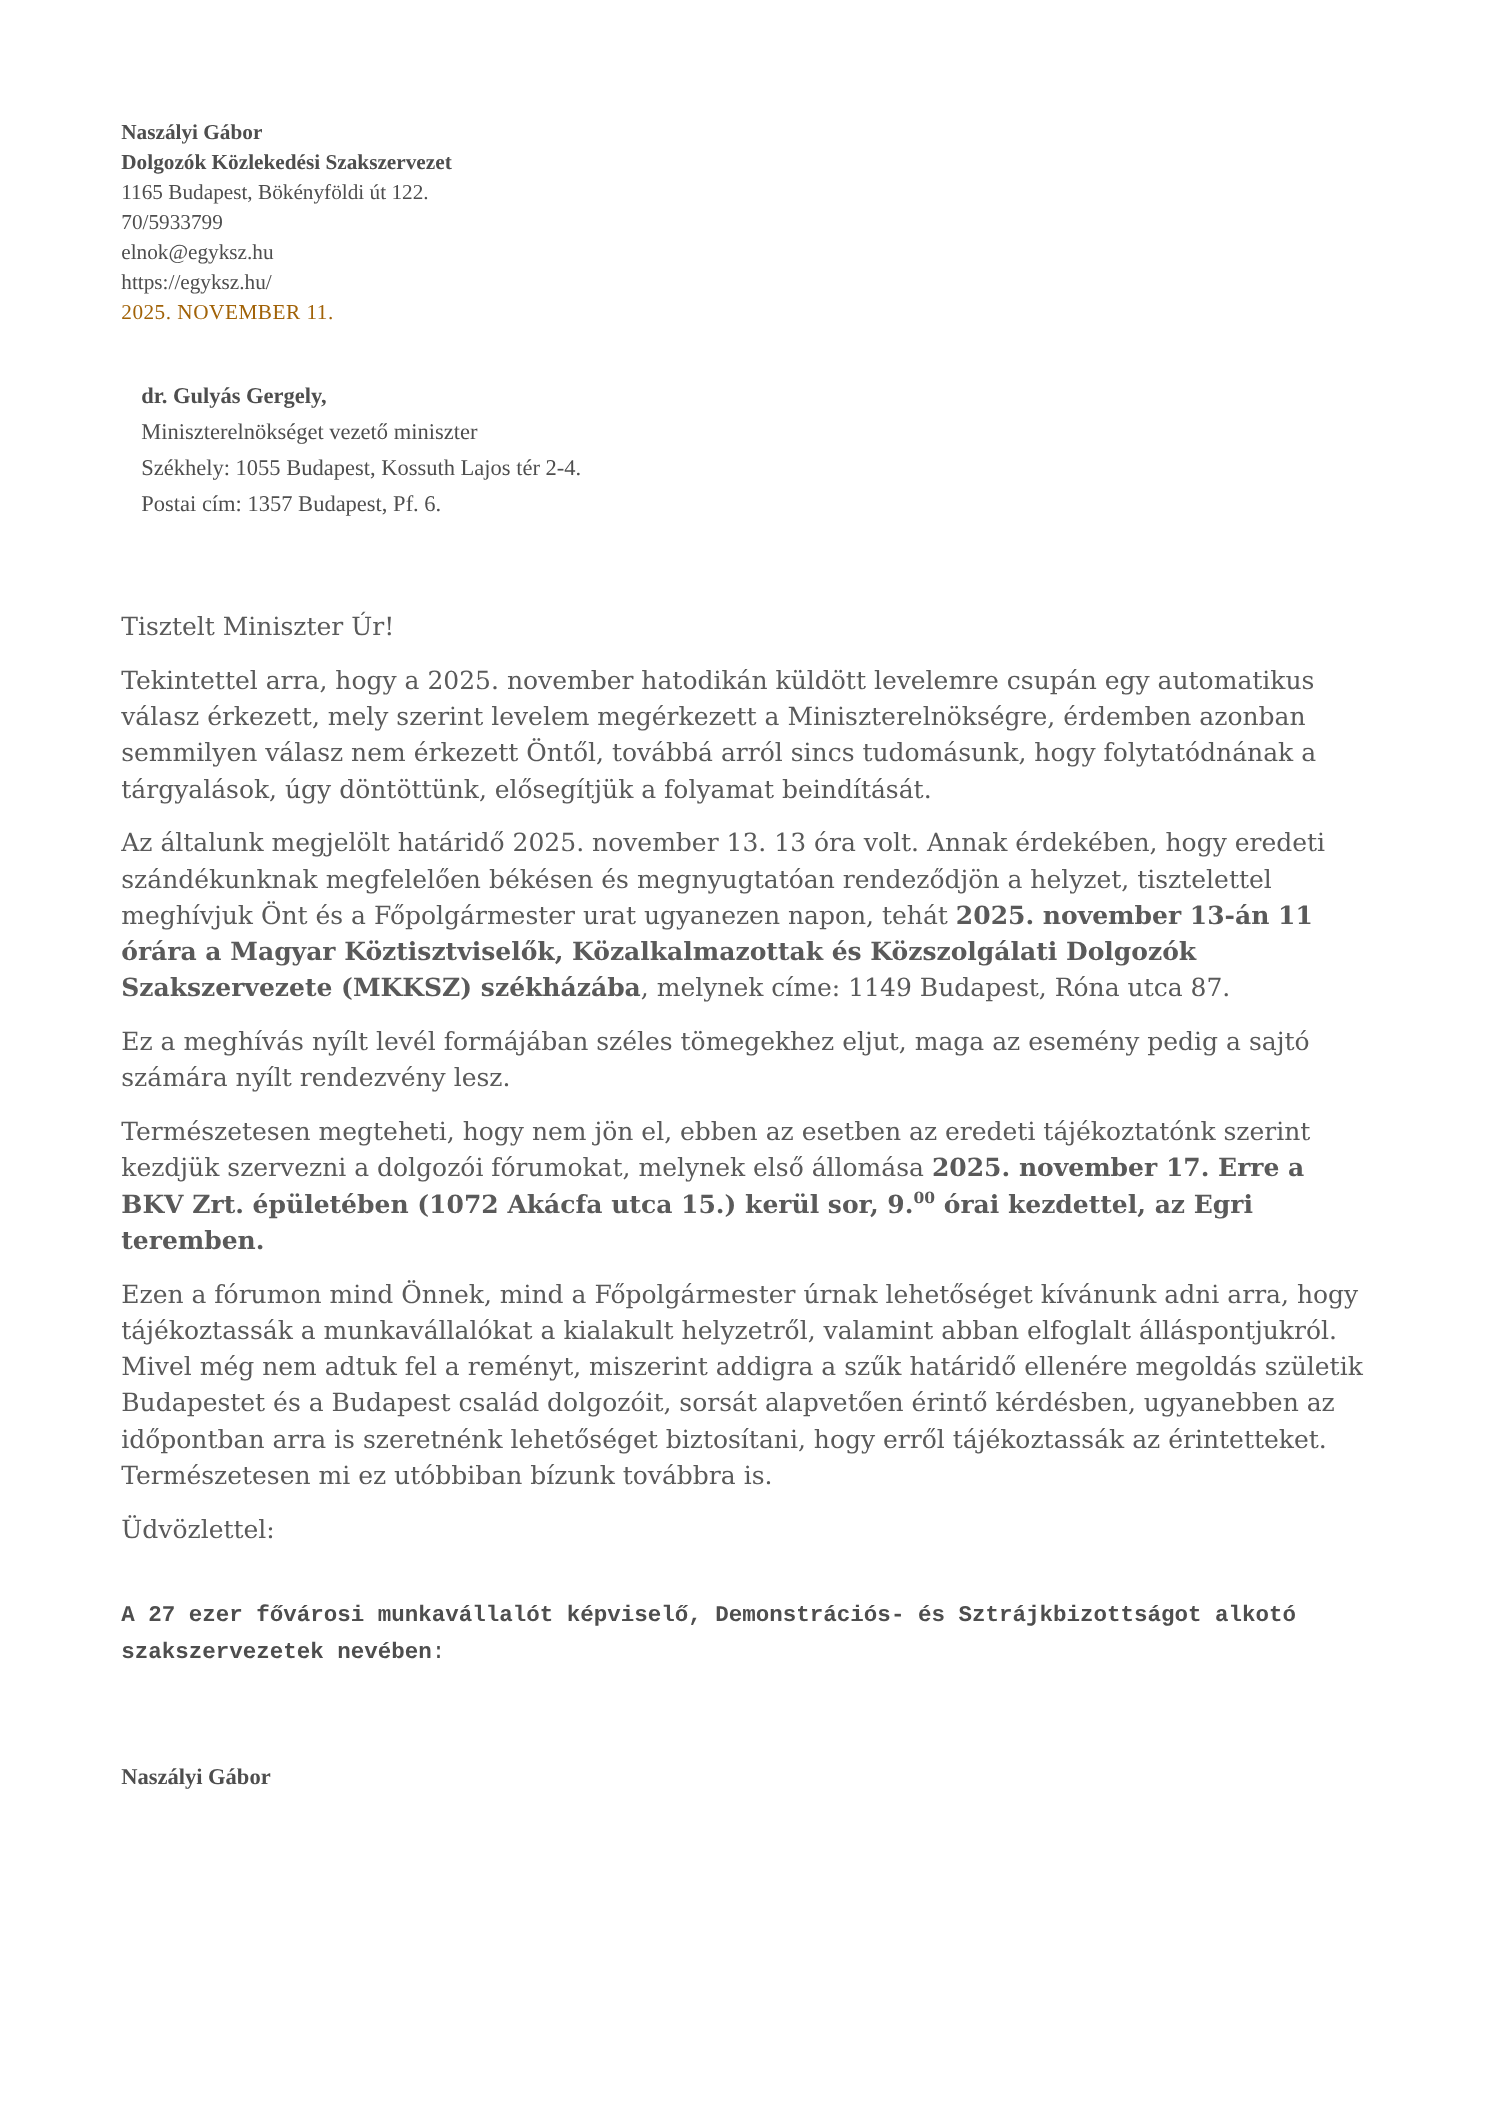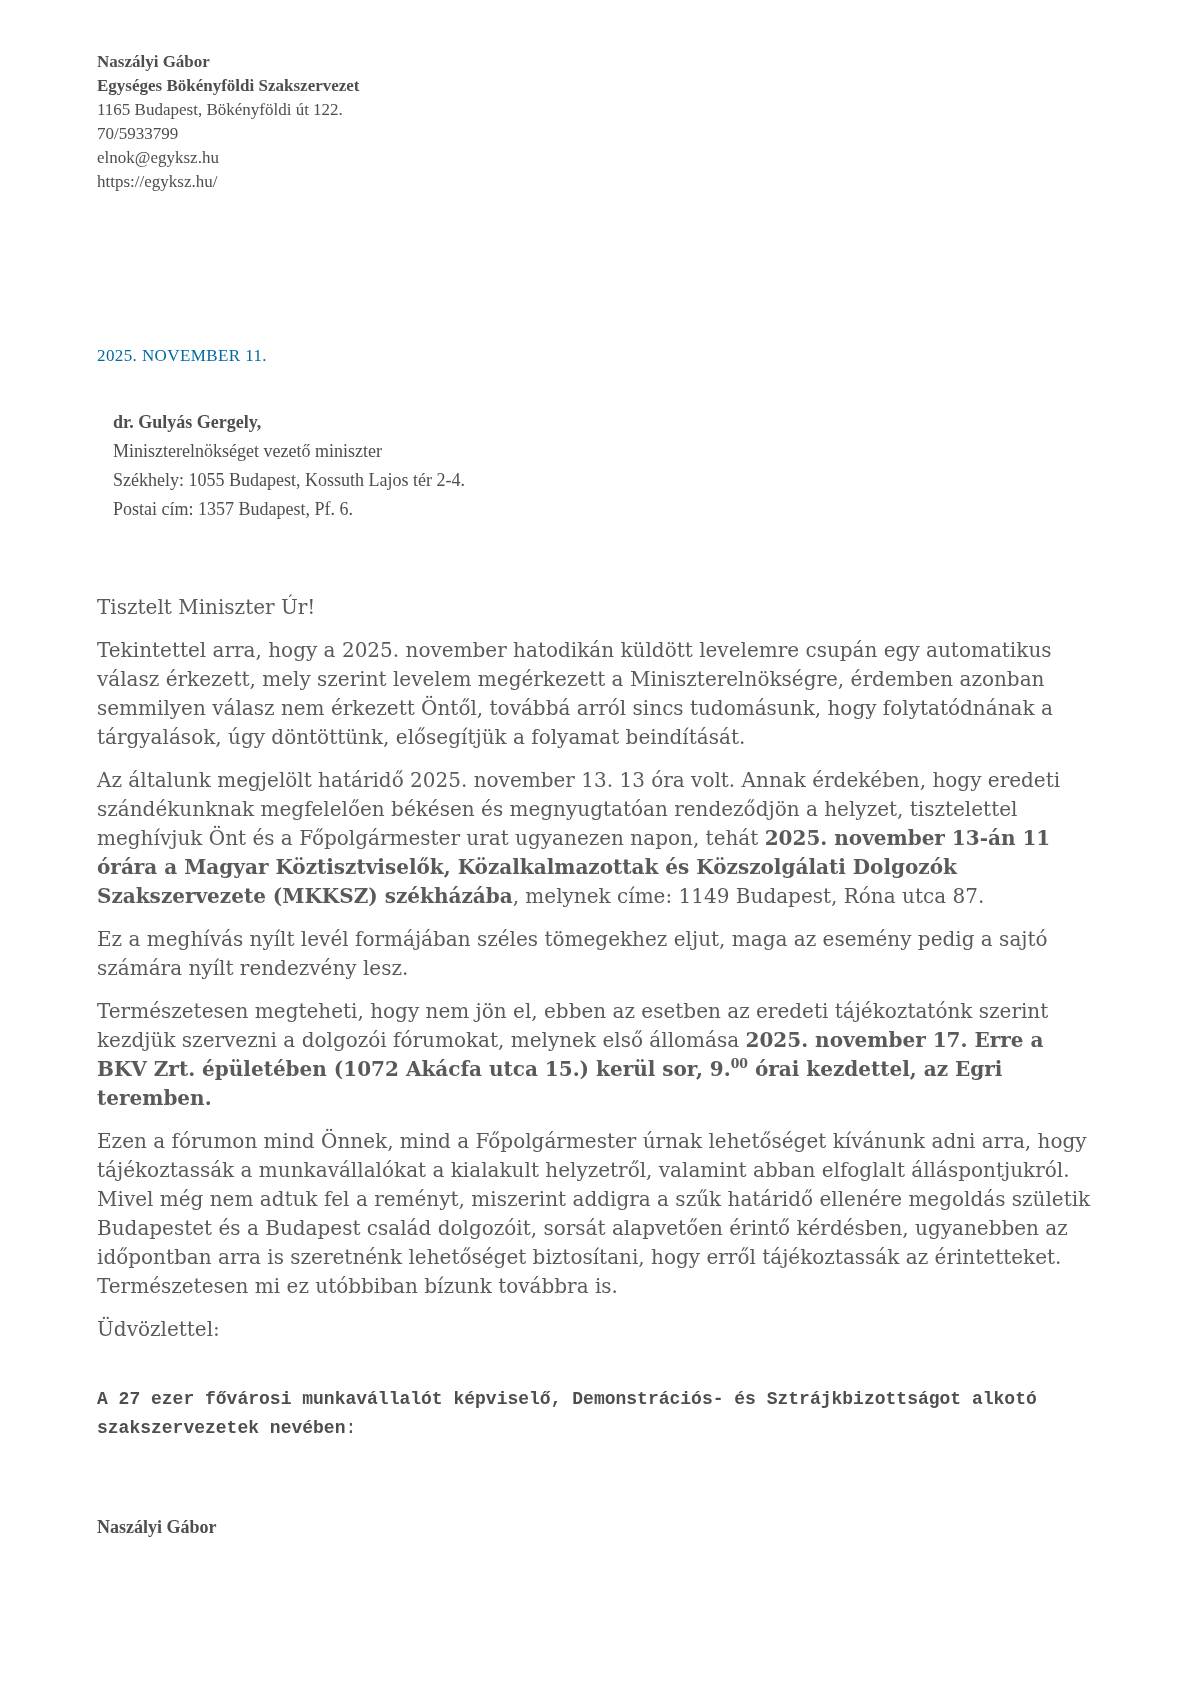--- a/index.html
+++ b/index.html
@@ -10,37 +10,36 @@
   body {
     width: 1191px;
     height: 1684px;
     overflow: hidden;
     font-family: "Liberation Serif", serif;
   }
   .page {
     box-sizing: border-box;
     width: 1191px;
     height: 1684px;
-    padding: 50px 97px 0 97px;
+    padding: 94px 97px 0 97px;
     background: #ffffff;
   }
   
   .sender {
     font-size: 17px;
     line-height: 24px;
     color: #4e4e4e;
   }
   .bold { font-weight: bold; }
   
   .date {
-    margin-top: 150px;
     font-size: 17px;
     line-height: 24px;
     letter-spacing: 0.4px;
-    color: #0369a1;
+    color: #a16207;
     font-family: Liberation Serif, serif;
   }
   
   .recipient {
     margin-top: 40px;
     font-size: 18px;
     line-height: 29px;
     color: #4e4e4e;
     margin-left: 16px;
   }
@@ -84,21 +83,21 @@
     color: #4e4e4e;
   }
 </style>
 </head>
 <body>
 
 <div class="page">
 
   <div class="sender">
     <div class="bold">Naszályi Gábor</div>
-    <div class="bold">Egységes Bökényföldi Szakszervezet</div>
+    <div class="bold">Dolgozók Közlekedési Szakszervezet</div>
     <div>1165 Budapest, Bökényföldi út 122.</div>
     <div>70/5933799</div>
     <div>elnok@egyksz.hu</div>
     <div>https://egyksz.hu/</div>
   </div>
 
   <div class="date">2025. NOVEMBER 11.</div>
 
   <div class="recipient">
     <div class="bold">dr. Gulyás Gergely,</div>

